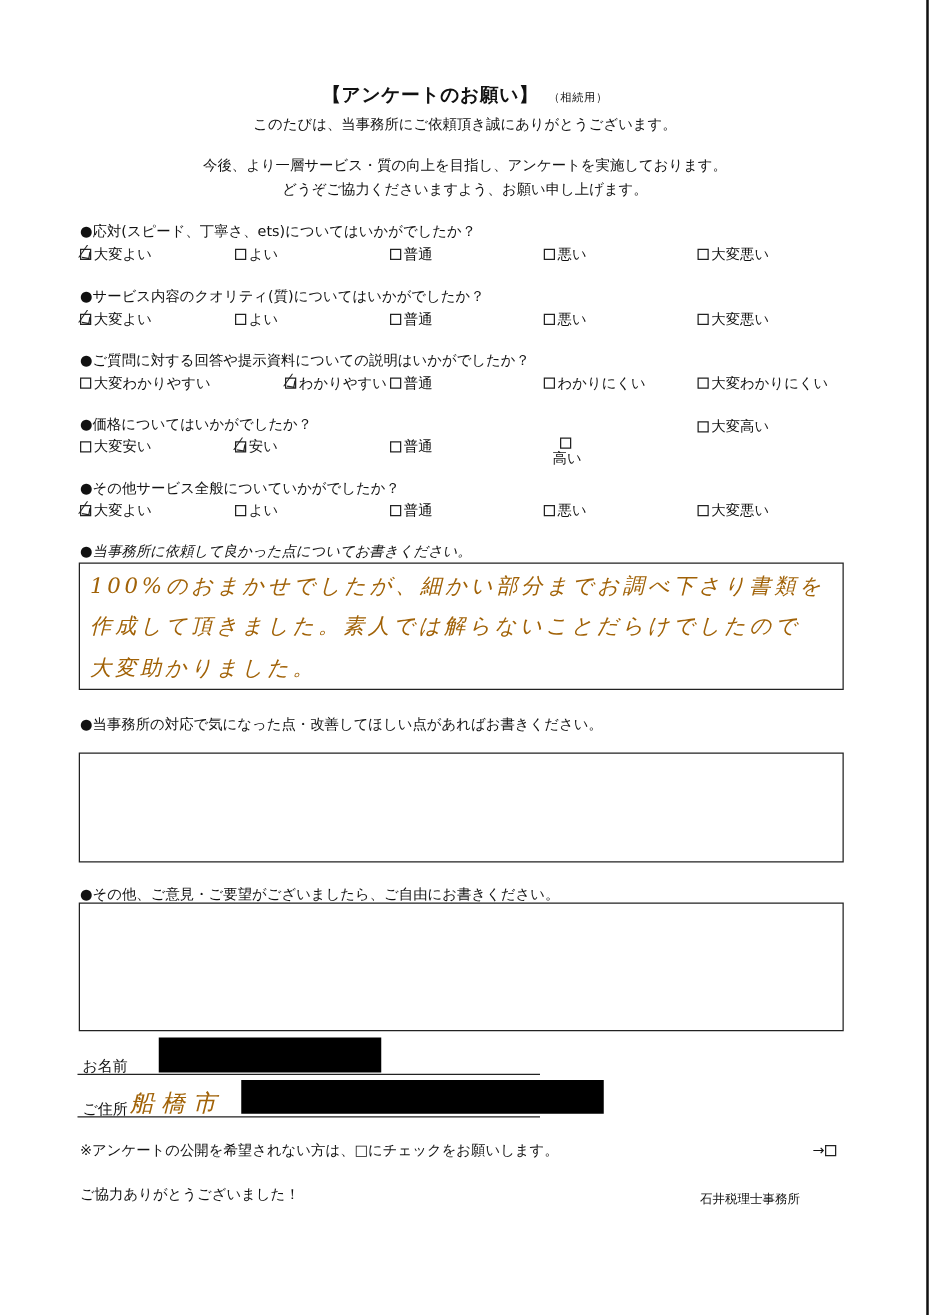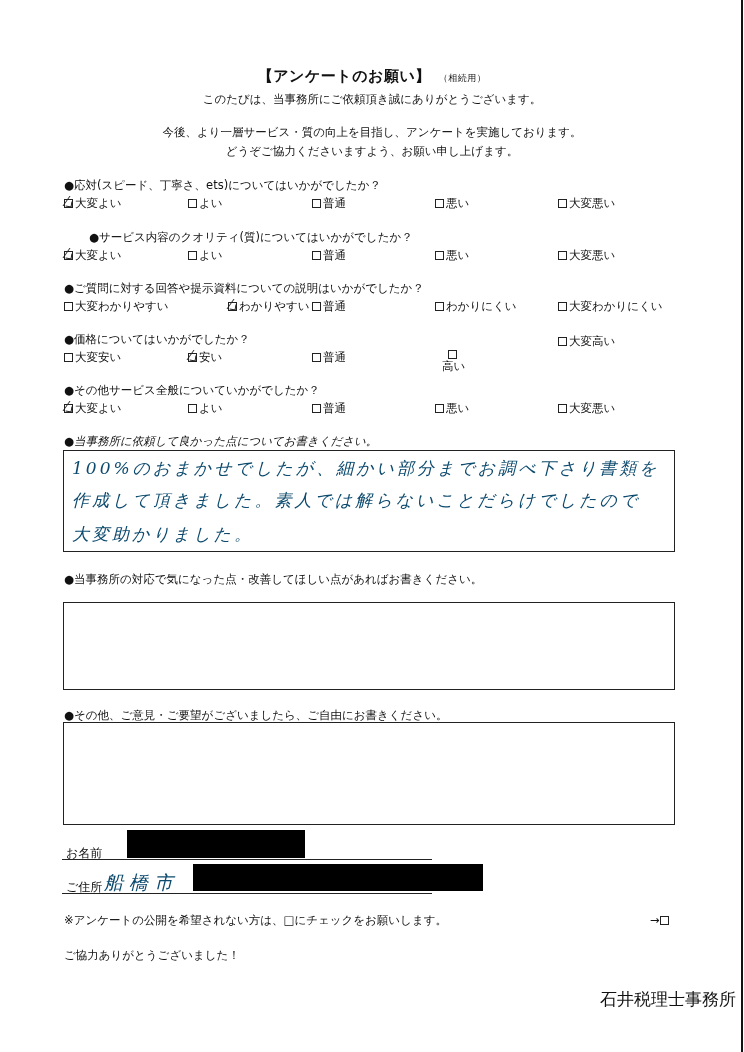--- a/index.html
+++ b/index.html
@@ -22,21 +22,21 @@
       border-left: 1px solid #222; transform: skewX(-35deg);
     }
     .box.checked::before {
       content: ""; position: absolute; left: 1px; top: 1px; width: 5px; height: 5px;
       border-right: 1px solid #222; border-bottom: 1px solid #222; transform: rotate(10deg);
     }
     .hline { position: absolute; height: 1px; background: #222; }
     .vline { position: absolute; width: 2px; background: #111; }
     .textbox { position: absolute; border: 1px solid #222; box-sizing: border-box; }
     .hand {
-      font-family: "DejaVu Serif", serif; font-size: 17px; color: #0c4a6e; font-style: italic;
+      font-family: "DejaVu Serif", serif; font-size: 17px; color: #a16207; font-style: italic;
       letter-spacing: 3px;
     }
     .redact { position: absolute; background: #000; }
   </style>
 </head>
 <body>
 
 <div class="abs title">
   <span>【アンケートのお願い】</span><span class="sub">（相続用）</span>
 </div>
@@ -60,21 +60,21 @@
       <span>普通</span>
     </div>
     <div class="abs opt" style="left: 435px; top: 196px;">
       <span class="box"></span>
       <span>悪い</span>
     </div>
     <div class="abs opt" style="left: 558px; top: 196px;">
       <span class="box"></span>
       <span>大変悪い</span>
     </div>
-    <div class="abs q" style="top: 230px; margin-left: 25px;">●サービス内容のクオリティ(質)についてはいかがでしたか？</div>
+    <div class="abs q" style="top: 230px;">●サービス内容のクオリティ(質)についてはいかがでしたか？</div>
     <div class="abs opt" style="left: 64px; top: 248px;">
       <span class="box checked"></span>
       <span>大変よい</span>
     </div>
     <div class="abs opt" style="left: 188px; top: 248px;">
       <span class="box"></span>
       <span>よい</span>
     </div>
     <div class="abs opt" style="left: 312px; top: 248px;">
       <span class="box"></span>
@@ -173,15 +173,15 @@
 <div class="abs hand" style="left:104px; top:870px; font-size:19px; letter-spacing:6px;">船橋市</div>
 <div class="redact" style="left:193px; top:864px; width:290px; height:27px;"></div>
 <div class="hline" style="left:62px; top:893px; width:370px;"></div>
 
 <div class="abs" style="left:64px; top:913px; font-size:11.5px;">※アンケートの公開を希望されない方は、□にチェックをお願いします。</div>
 <div class="abs opt" style="left:650px; top:913px;">
   <span>→</span>
   <span class="box"></span>
 </div>
 <div class="abs" style="left:64px; top:948px; font-size:11.5px;">ご協力ありがとうございました！</div>
-<div class="abs" style="left:560px; top:988px; font-size:17px;margin-left:40px;">石井税理士事務所</div>
+<div class="abs" style="left:560px; top:952px; font-size:10px;">石井税理士事務所</div>
 
 <div class="vline" style="left:741px; top:0; height:1052px;"></div>
 
 </body></html>

